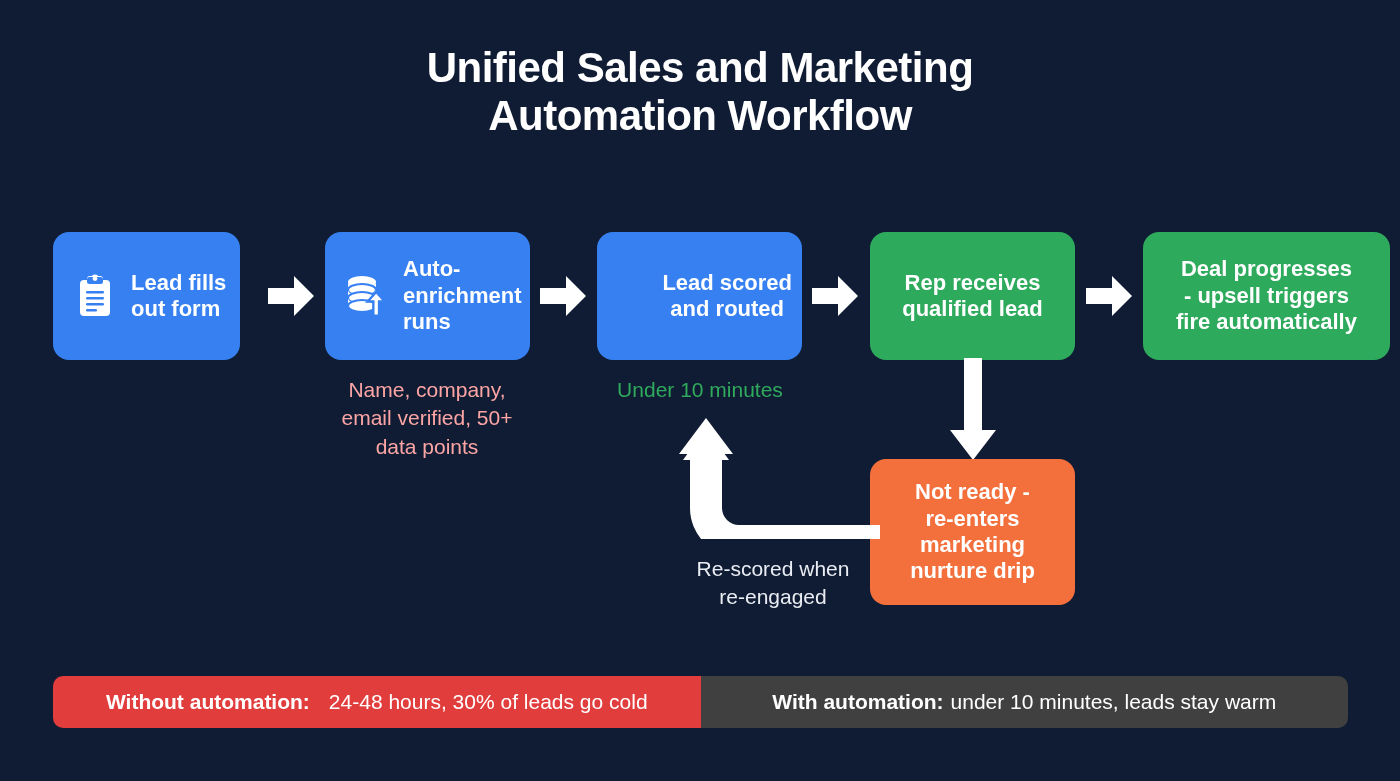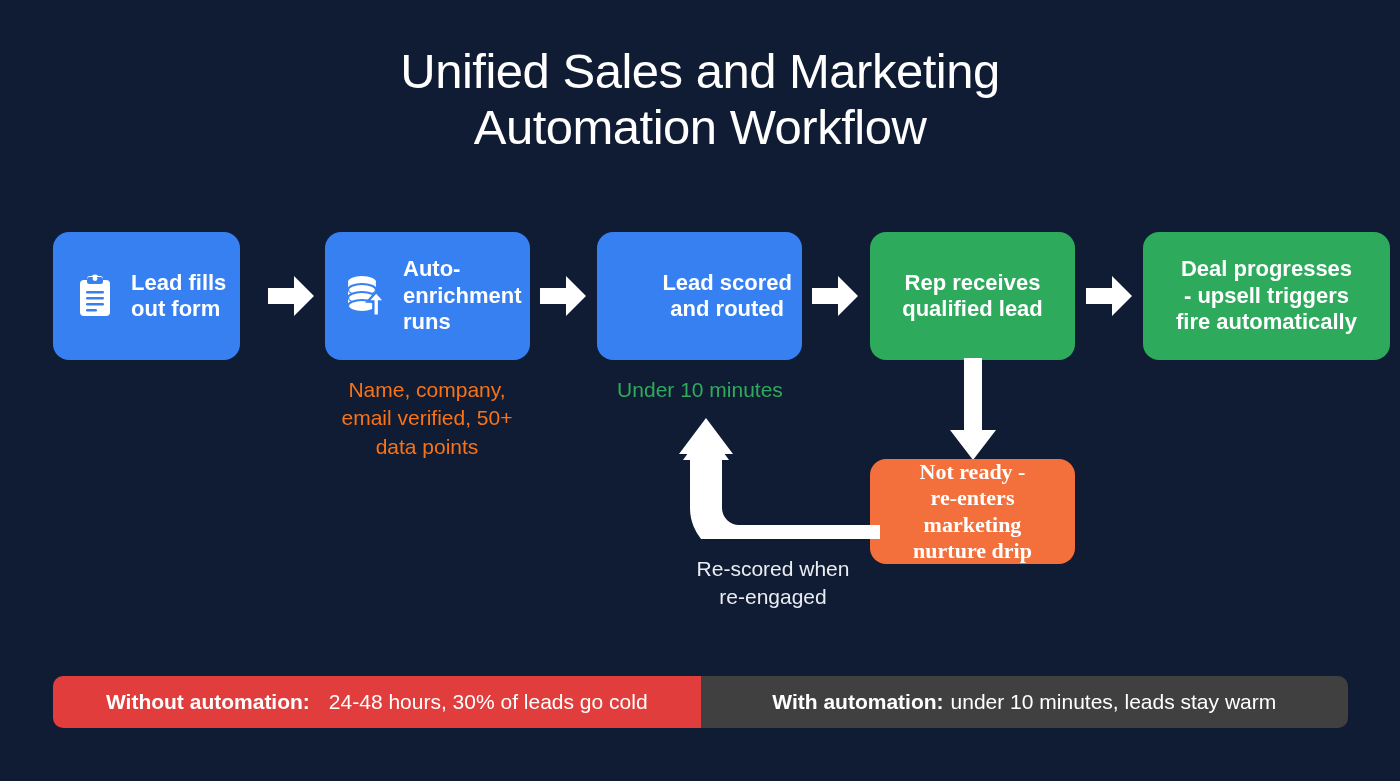--- a/index.html
+++ b/index.html
@@ -21,22 +21,22 @@
   }
 
   
   .title {
     position: absolute;
     left: 0;
     top: 44px;
     width: 1400px;
     text-align: center;
     color: #ffffff;
-    font-size: 49px;
-    font-weight: normal;
+    font-size: 42px;
+    font-weight: bold;
     line-height: 1.14;
     letter-spacing: -0.5px;
   }
 
   
   .node {
     position: absolute;
     border-radius: 16px;
     display: flex;
     align-items: center;
@@ -69,29 +69,29 @@
     align-items: center;
     justify-content: center;
   }
 
   
   #node-form        { left: 53px;   top: 232px; width: 187px; height: 128px; }
   #node-enrich      { left: 325px;  top: 232px; width: 205px; height: 128px; }
   #node-scored      { left: 597px;  top: 232px; width: 205px; height: 128px; justify-content: flex-end; }
   #node-rep         { left: 870px;  top: 232px; width: 205px; height: 128px; }
   #node-deal        { left: 1143px; top: 232px; width: 247px; height: 128px; }
-  #node-notready    { left: 870px;  top: 459px; width: 205px; height: 105px; font-family: Liberation Serif, serif; }
+  #node-notready    { left: 870px;  top: 459px; width: 205px; height: 146px; }
 
   
   .caption {
     position: absolute;
     text-align: center;
     font-size: 21px;
     line-height: 1.35;
-    color: #f97316;
+    color: #fca5a5;
   }
   #caption-enrich { left: 307px; top: 376px; width: 240px; }
   #caption-scored { left: 580px; top: 376px; width: 240px; color: #2faa5c; }
   #caption-loop   { left: 653px; top: 555px; width: 240px; color: #e9ecf2; }
 
   
   .arrow { position: absolute; }
   .arrow svg { display: block; }
 
   

